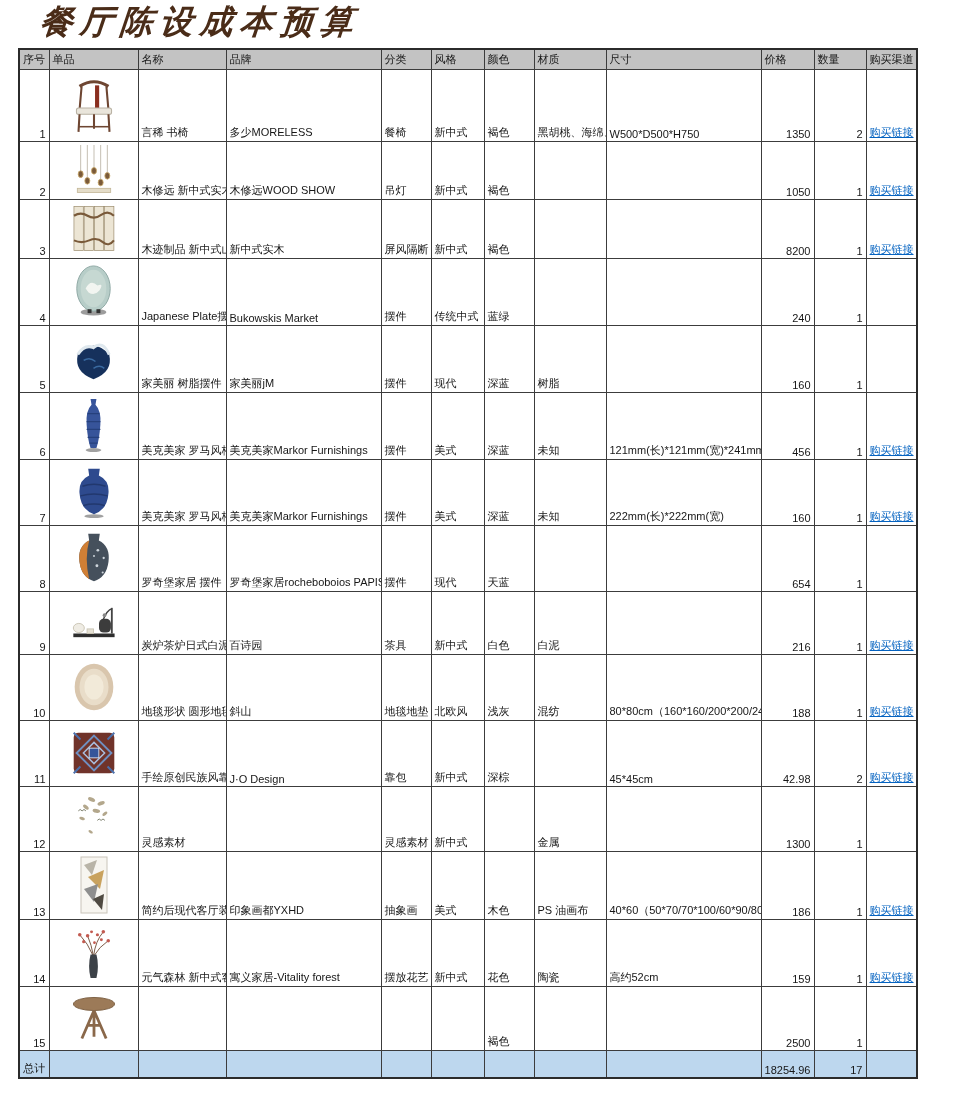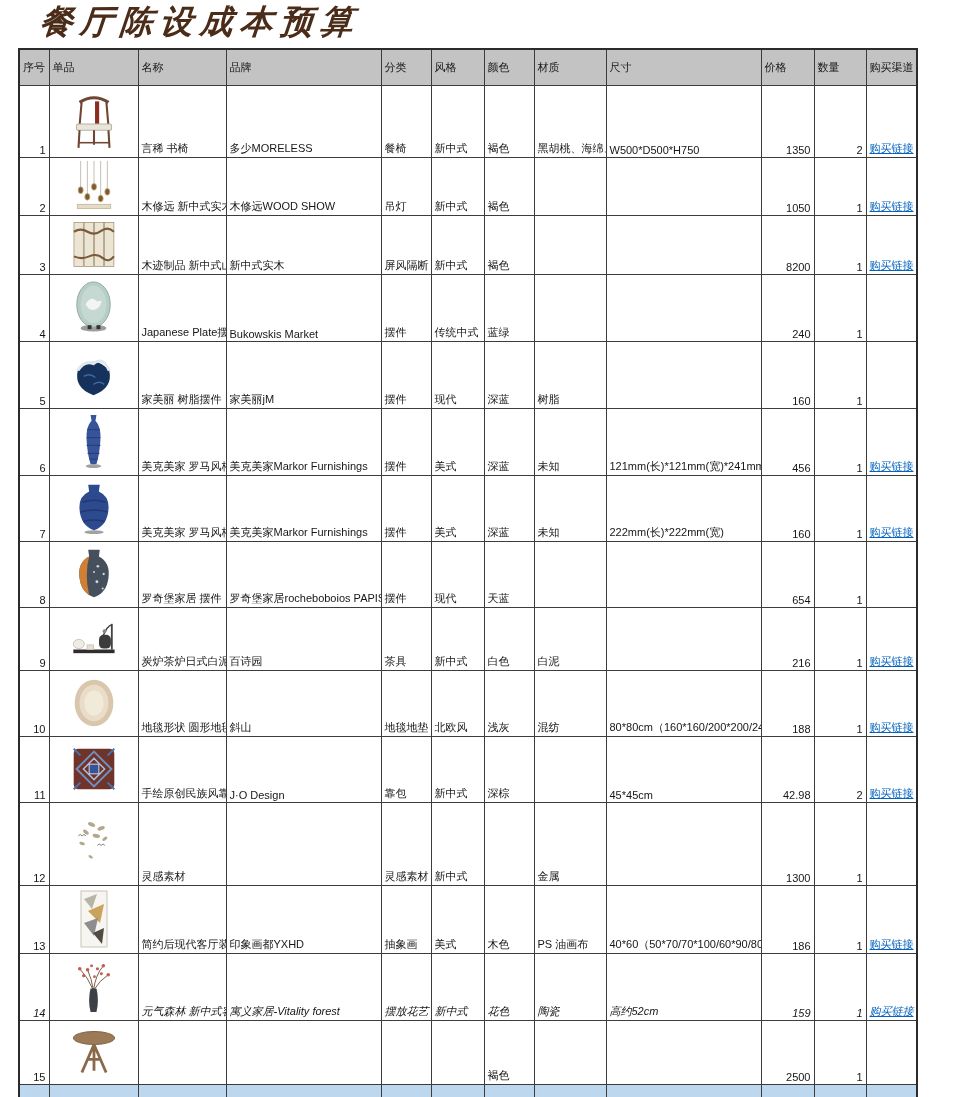--- a/index.html
+++ b/index.html
@@ -15,21 +15,21 @@
     font-size:33px; letter-spacing:7px; color:#4a2c18;
     transform:skewX(-5deg); white-space:nowrap;
   }
   table.budget {
     position:absolute; left:18px; top:48px; width:898px;
     border-collapse:collapse; table-layout:fixed;
     border:2px solid #2b2b2b;
   }
   .budget th {
     background:#c3c3c3; font-weight:400; font-size:11px; text-align:left;
-    padding:10px 3px; border:1px solid #3c3c3c; height:18px;
+    padding:2px 3px; border:1px solid #3c3c3c; height:18px;
     overflow:hidden; white-space:nowrap;
   }
   .budget td {
     border:1px solid #3c3c3c; font-size:11px; vertical-align:bottom;
     padding:1px 3px; overflow:hidden; white-space:nowrap; background:#fff;
   }
   .budget td.c-num, .budget td.c-price, .budget td.c-qty { text-align:right; }
   .budget td.c-img { text-align:center; vertical-align:middle; padding:2px; }
   .budget td.c-img svg { display:inline-block; }
   a.buy { color:#0563c1; text-decoration:underline; cursor:pointer; }
@@ -292,21 +292,21 @@
           <td class="c-brand">J·O Design</td>
           <td class="c-category">靠包</td>
           <td class="c-style">新中式</td>
           <td class="c-color">深棕</td>
           <td class="c-material"></td>
           <td class="c-size">45*45cm</td>
           <td class="c-price">42.98</td>
           <td class="c-qty">2</td>
           <td class="c-link"><a class="buy">购买链接</a></td>
         </tr>
-        <tr style="height: 83px;">
+        <tr style="height: 65px;">
           <td class="c-num">12</td>
           <td class="c-img"><svg viewBox="0 0 60 60" width="57" height="57">
    <g fill="#b3a78c">
      <ellipse cx="28" cy="10" rx="4" ry="2" transform="rotate(25 28 10)"></ellipse>
      <ellipse cx="38" cy="14" rx="4" ry="2" transform="rotate(-20 38 14)"></ellipse>
      <ellipse cx="22" cy="18" rx="3.5" ry="1.8" transform="rotate(40 22 18)"></ellipse>
      <ellipse cx="33" cy="22" rx="4" ry="2" transform="rotate(10 33 22)"></ellipse>
      <ellipse cx="42" cy="25" rx="3" ry="1.6" transform="rotate(-35 42 25)"></ellipse>
      <ellipse cx="18" cy="30" rx="3" ry="1.6" transform="rotate(15 18 30)"></ellipse>
      <ellipse cx="27" cy="44" rx="2.5" ry="1.4" transform="rotate(30 27 44)"></ellipse>
@@ -340,21 +340,21 @@
           <td class="c-brand">印象画都YXHD</td>
           <td class="c-category">抽象画</td>
           <td class="c-style">美式</td>
           <td class="c-color">木色</td>
           <td class="c-material">PS 油画布</td>
           <td class="c-size">40*60（50*70/70*100/60*90/80*1</td>
           <td class="c-price">186</td>
           <td class="c-qty">1</td>
           <td class="c-link"><a class="buy">购买链接</a></td>
         </tr>
-        <tr style="height: 67px; font-style: italic;">
+        <tr style="height: 67px;">
           <td class="c-num">14</td>
           <td class="c-img"><svg viewBox="0 0 60 60" width="59" height="59">
    <g stroke="#7a5a45" fill="none" stroke-width="1">
      <path d="M30 34 Q24 20 16 12"></path>
                 <path d="M30 34 Q32 18 40 9"></path>
      <path d="M30 34 Q28 22 24 13"></path>
                 <path d="M30 34 Q36 24 45 18"></path>
               </g>
    <g fill="#c25a50">
      <circle cx="16" cy="12" r="1.8"></circle>

